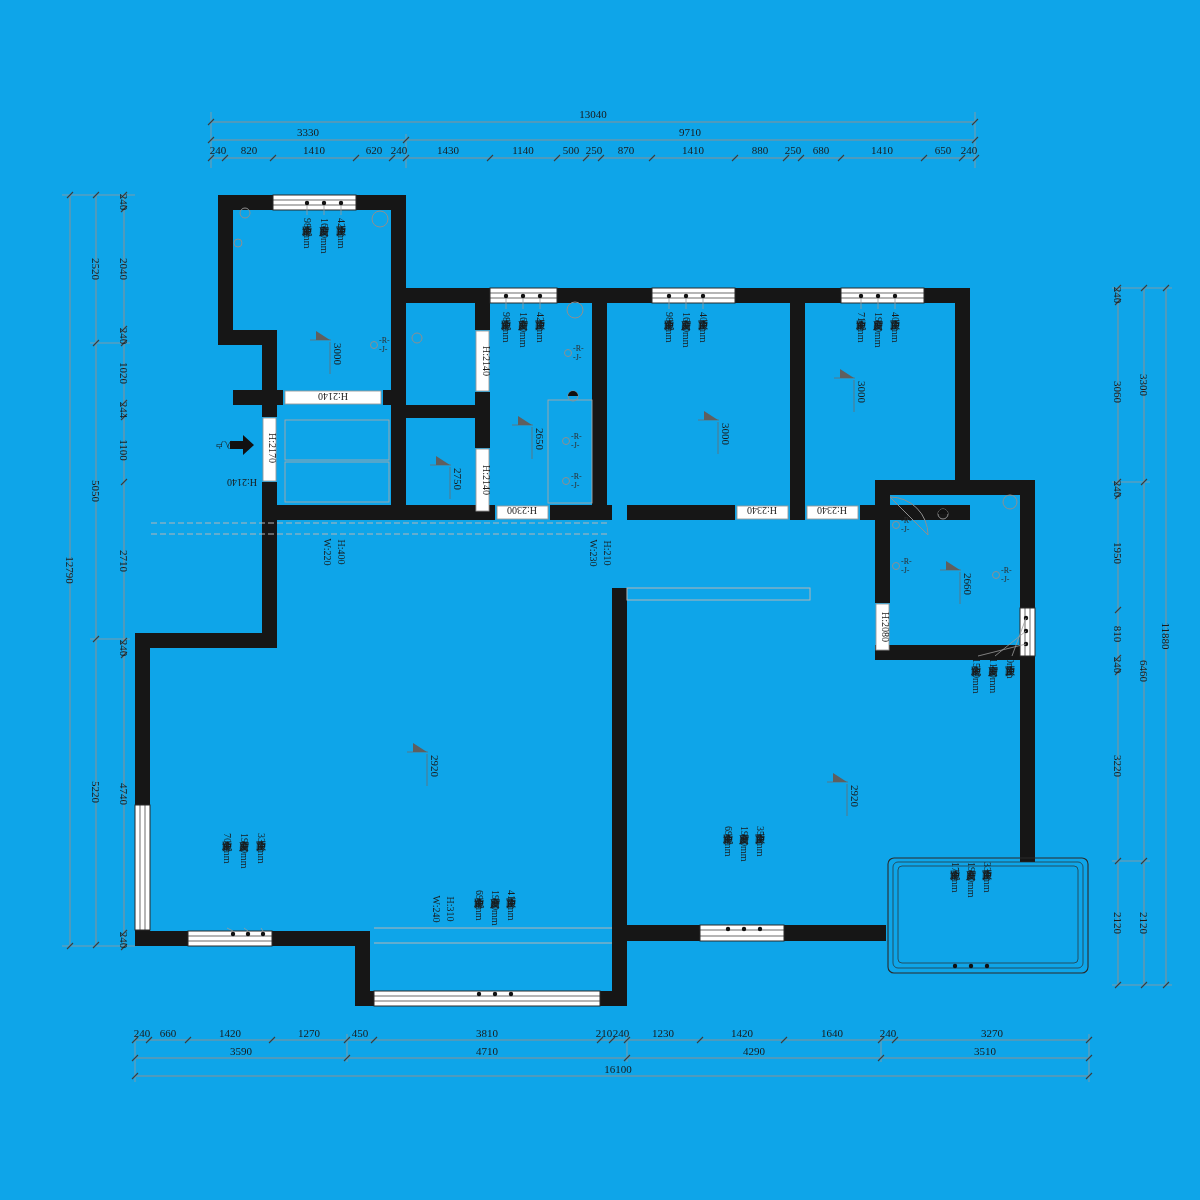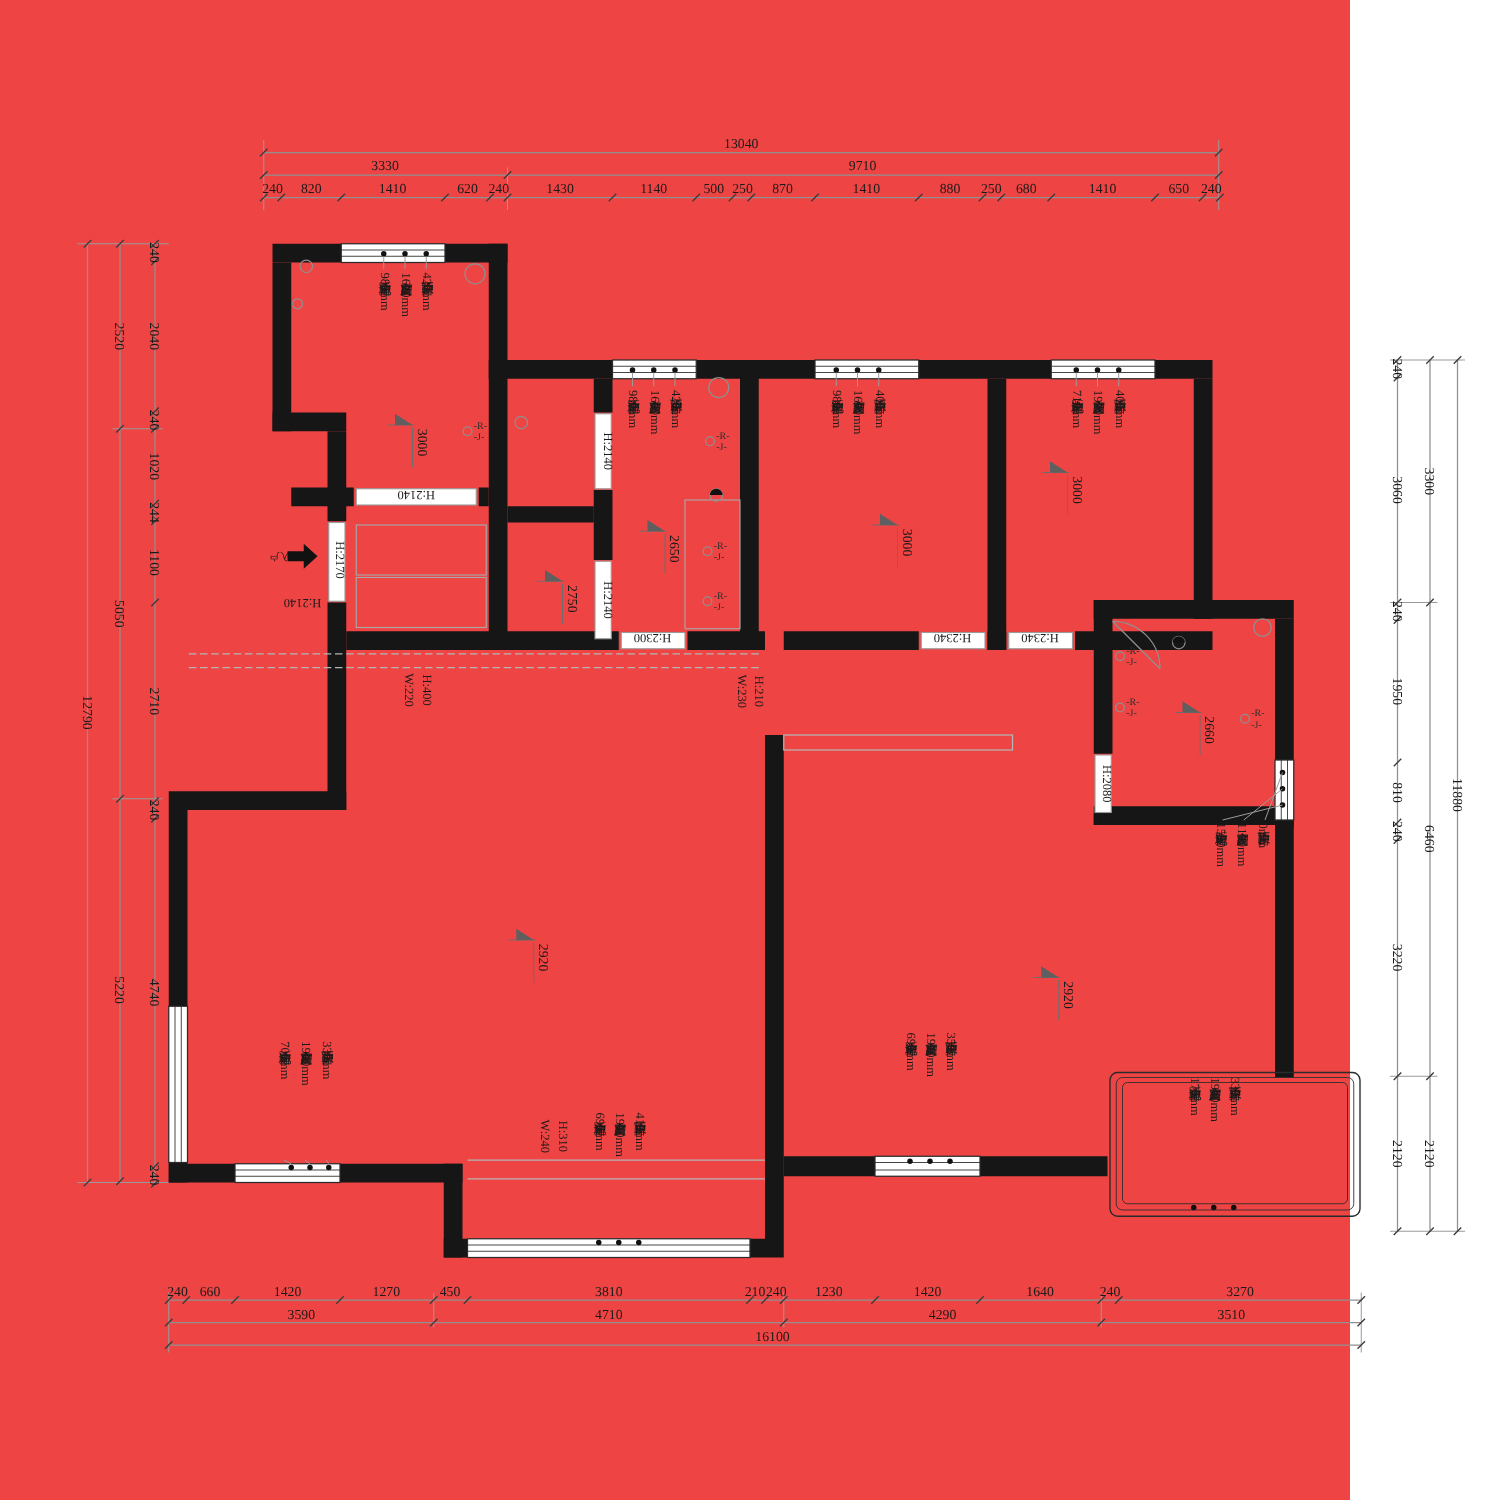--- a/index.html
+++ b/index.html
@@ -1,16 +1,16 @@
 <!DOCTYPE html>
 <html><head>
 <meta charset="utf-8">
 <style>
   html,body{margin:0;padding:0;background:#ffffff;}
-  .stage{width:1080px;height:1200px;background:#ef4444;position:relative;font-family:"Liberation Serif",serif;}
+  .stage{width:1200px;height:1200px;background:#0ea5e9;position:relative;font-family:"Liberation Serif",serif;}
   svg{display:block}
   .wl{fill:#161616;stroke:none}
   .dl{stroke:#909090;stroke-width:1;fill:none}
   .ex{stroke:#9a9a9a;stroke-width:.8;fill:none}
   .tk{stroke:#3c3c3c;stroke-width:1.1;fill:none}
   .dt{font:11px "Liberation Serif",serif;fill:#1a1a1a;text-anchor:middle}
   .dr{font:10px "Liberation Serif",serif;fill:#1a1a1a;text-anchor:middle}
   .et{font:11px "Liberation Serif",serif;fill:#1a1a1a;text-anchor:start}
   .vt{writing-mode:vertical-rl;text-orientation:mixed;font:10px "Liberation Serif",serif;fill:#1a1a1a}
   .rj{font:8px "Liberation Serif",serif;fill:#2e2e2e;text-anchor:start}

